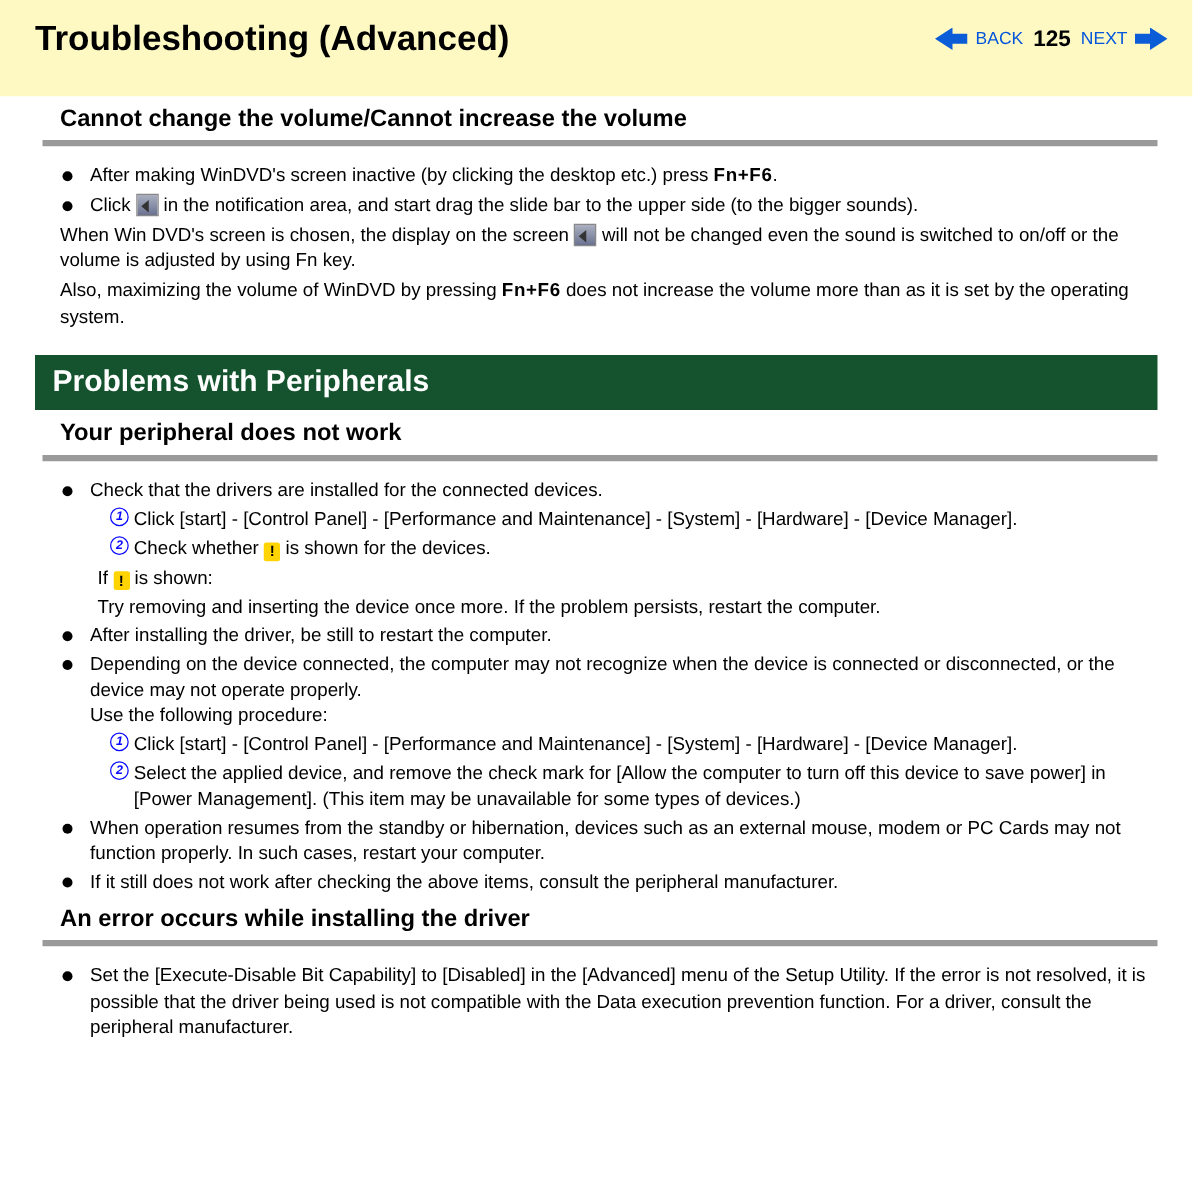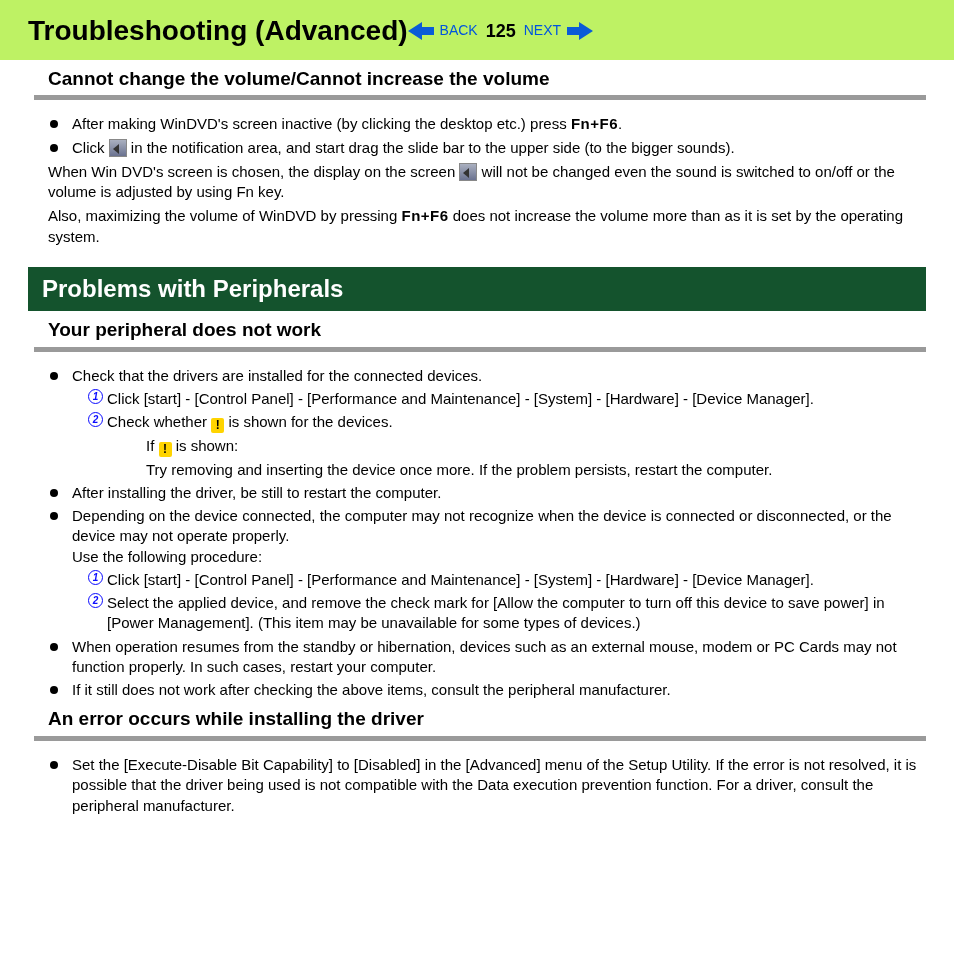--- a/index.html
+++ b/index.html
@@ -5,24 +5,25 @@
   * { box-sizing: border-box; margin: 0; padding: 0; }
   body {
     font-family: Arial, Helvetica, sans-serif;
     background: #fff;
     width: 954px;
     color: #000;
     font-size: 15px;
     line-height: 1.35;
   }
   .top-bar {
-    background: #bef264;
-    padding: 12px 20px 10px 28px;
+    background: #fef9c3;
+    padding: 12px 20px 27px 28px;
     display: flex;
     align-items: center;
+    justify-content: space-between;
   }
   .top-title {
     font-size: 28px;
     font-weight: bold;
   }
   .nav {
     display: flex;
     align-items: center;
     gap: 6px;
   }
@@ -120,21 +121,21 @@
   }
   .sub-steps {
     margin-left: 60px;
   }
   .sub-step-row {
     display: flex;
     align-items: flex-start;
     margin-bottom: 3px;
   }
   .sub-step-text { flex: 1; }
-  .indent2 { margin-left: 118px; margin-bottom:3px;}
+  .indent2 { margin-left: 50px; margin-bottom:3px;}
   .warn-badge {
     display: inline-flex;
     width: 13px; height: 15px;
     background: #ffd400;
     border-radius: 2px;
     color: #000;
     font-weight: 900;
     font-size: 12px;
     align-items: center;
     justify-content: center;

